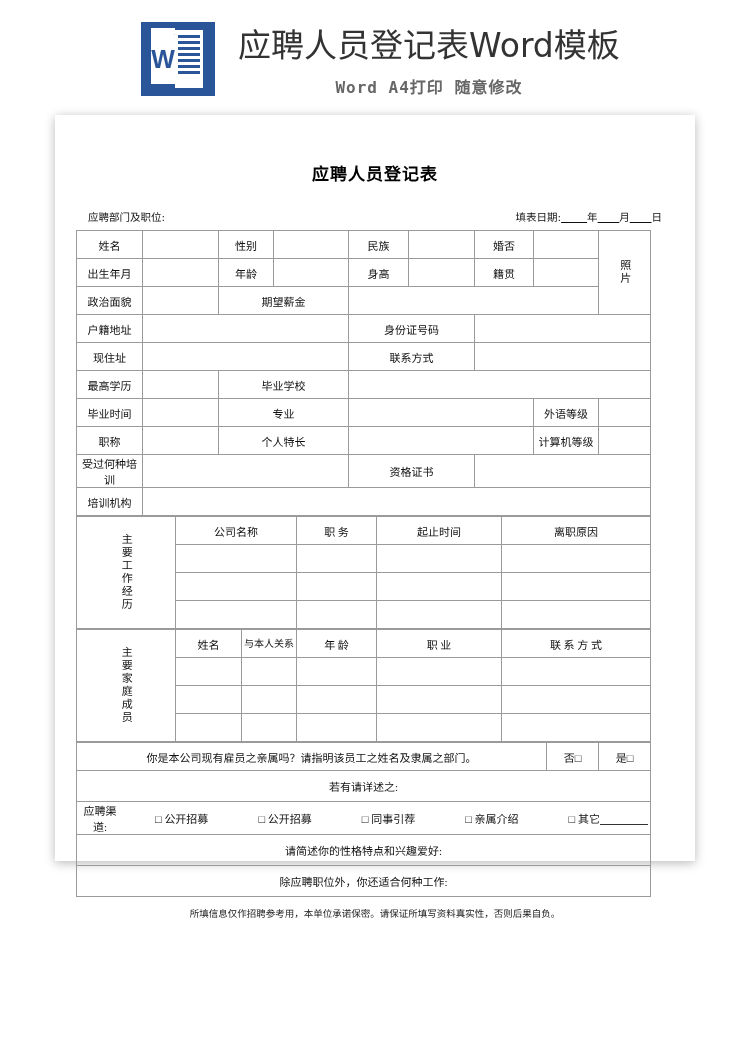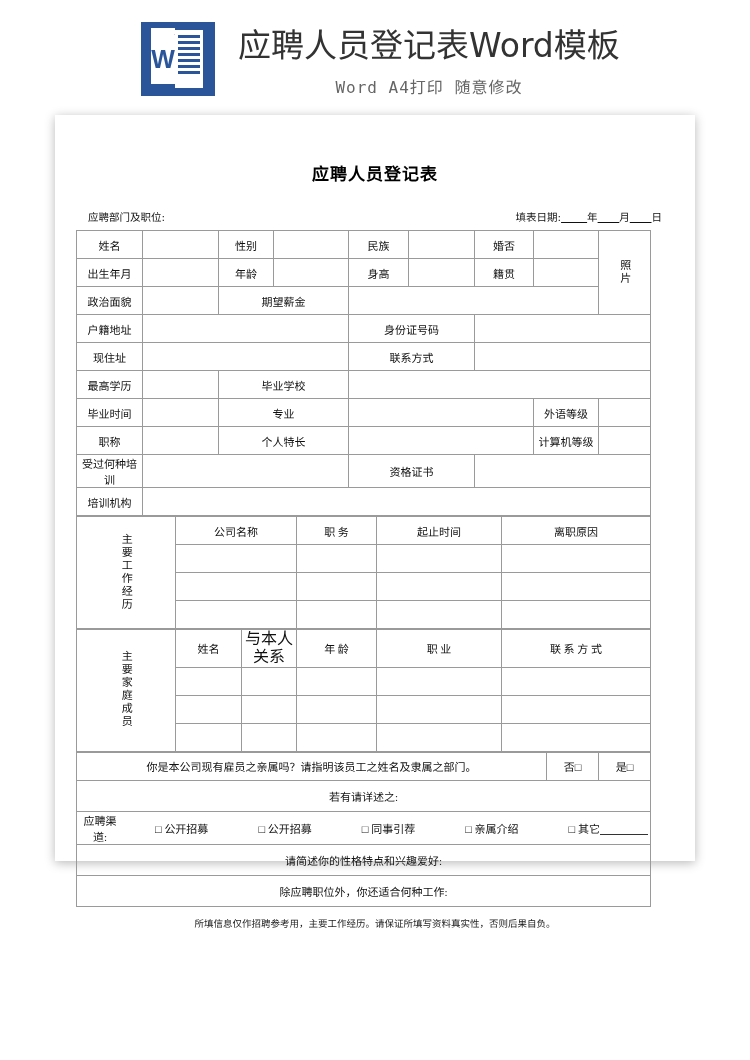--- a/index.html
+++ b/index.html
@@ -52,21 +52,21 @@
   }
   .titles{margin-left:23px;padding-top:2px;}
   .main-title{
     font-family:"DejaVu Sans","Liberation Sans",sans-serif;
     font-size:33px;line-height:44px;color:#333333;white-space:nowrap;
     font-weight:normal;
   }
   .sub-title{
     font-family:"DejaVu Sans Mono","Liberation Mono",monospace;
     font-size:16px;color:#666666;text-align:center;margin-top:6px;
-    letter-spacing:1px;white-space:nowrap;
+    letter-spacing:1px;white-space:nowrap;font-weight:bold;
   }
 
   
   .paper{
     position:absolute;left:55px;top:115px;width:640px;height:746px;
     background:#ffffff;
     box-shadow:0 2px 10px rgba(0,0,0,0.28);
   }
   .doc-title{
     text-align:center;font-size:17px;font-weight:bold;color:#000;
@@ -301,21 +301,21 @@
         <col style="width:66px">
         <col style="width:55px">
       <col style="width:80px">
         <col style="width:125px">
         <col style="width:149px">
     </colgroup>
     <tbody>
         <tr>
       <td rowspan="4"><span class="vert">主要家庭成员</span></td>
       <td>姓名</td>
-      <td style="font-size:16px;line-height:1.15">与本人关系</td>
+      <td style="font-size:10px;line-height:1.15">与本人关系</td>
       <td>年 龄</td>
       <td>职    业</td>
       <td>联 系 方 式</td>
     </tr>
     <tr>
       <td></td>
       <td></td>
       <td></td>
       <td></td>
       <td></td>
@@ -366,14 +366,14 @@
     </tr>
     <tr>
       <td class="wide" colspan="3" style="height:30px">请简述你的性格特点和兴趣爱好:</td>
     </tr>
     <tr>
       <td class="wide" colspan="3" style="height:30px">除应聘职位外，你还适合何种工作:</td>
     </tr>
   </tbody>
     </table>
 
-  <div class="note">所填信息仅作招聘参考用，主要工作经历。请保证所填写资料真实性，否则后果自负。</div>
+  <div class="note">所填信息仅作招聘参考用，本单位承诺保密。请保证所填写资料真实性，否则后果自负。</div>
 </div>
 
 </body></html>

